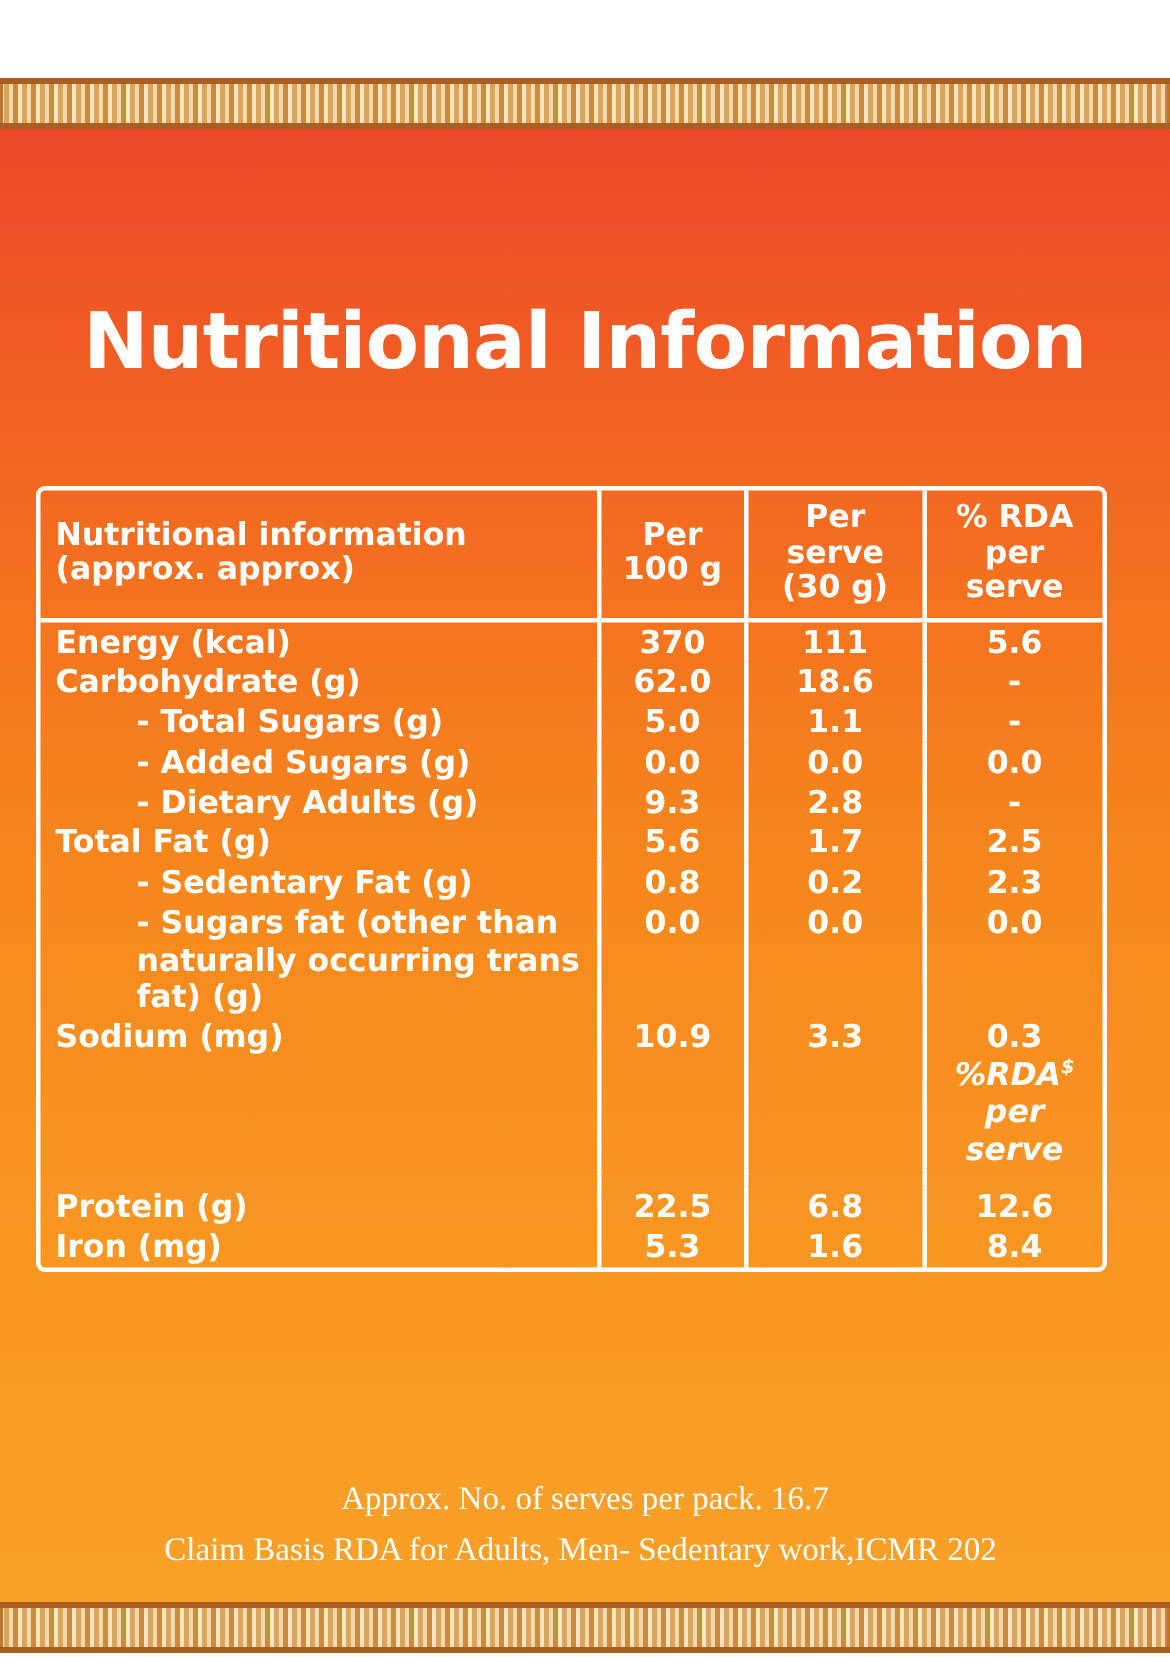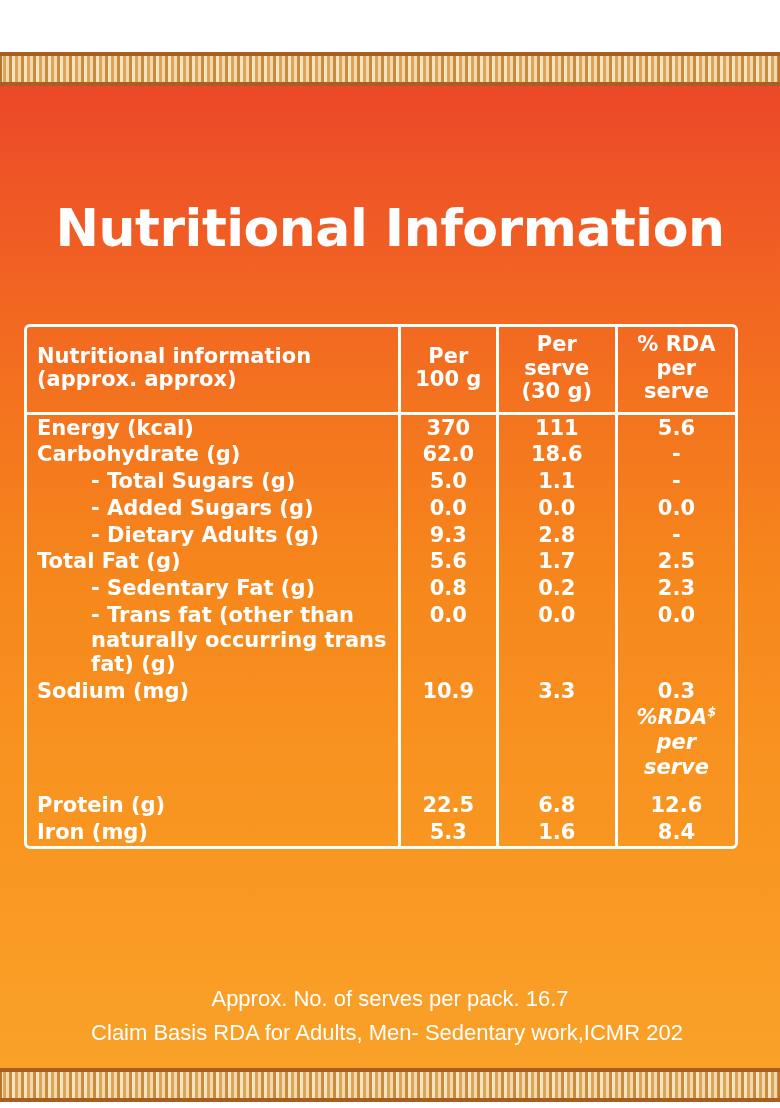--- a/index.html
+++ b/index.html
@@ -140,21 +140,21 @@
 
   .spacer-row td { height: 10px; }
 
   #footnotes {
     position: absolute;
     top: 900px;
     left: 0;
     width: 780px;
     color: #ffffff;
     text-align: center;
-    font-family: Liberation Sans, sans-serif;
+    font-family: Liberation Serif, serif;
     font-size: 22px;
   }
   #footnotes .line1 { margin-bottom: 8px; }
   #footnotes .line2 {
     white-space: nowrap;
     font-size: 22px;
     margin-left: -6px;
   }
 </style>
 </head>
@@ -236,21 +236,21 @@
           </tr>
 
           <tr>
             <td class="c-label indent1">- Sedentary Fat (g)</td>
             <td class="c-100">0.8</td>
             <td class="c-serve">0.2</td>
             <td class="c-rda">2.3</td>
           </tr>
 
           <tr>
-            <td class="c-label indent1 wrap-label">- Trans fat (other than naturally occurring trans fat) (g)</td>
+            <td class="c-label indent1 wrap-label">- Sugars fat (other than naturally occurring trans fat) (g)</td>
             <td class="c-100">0.0</td>
             <td class="c-serve">0.0</td>
             <td class="c-rda">0.0</td>
           </tr>
 
           <tr>
             <td class="c-label">Sodium (mg)</td>
             <td class="c-100">10.9</td>
             <td class="c-serve">3.3</td>
             <td class="c-rda">

